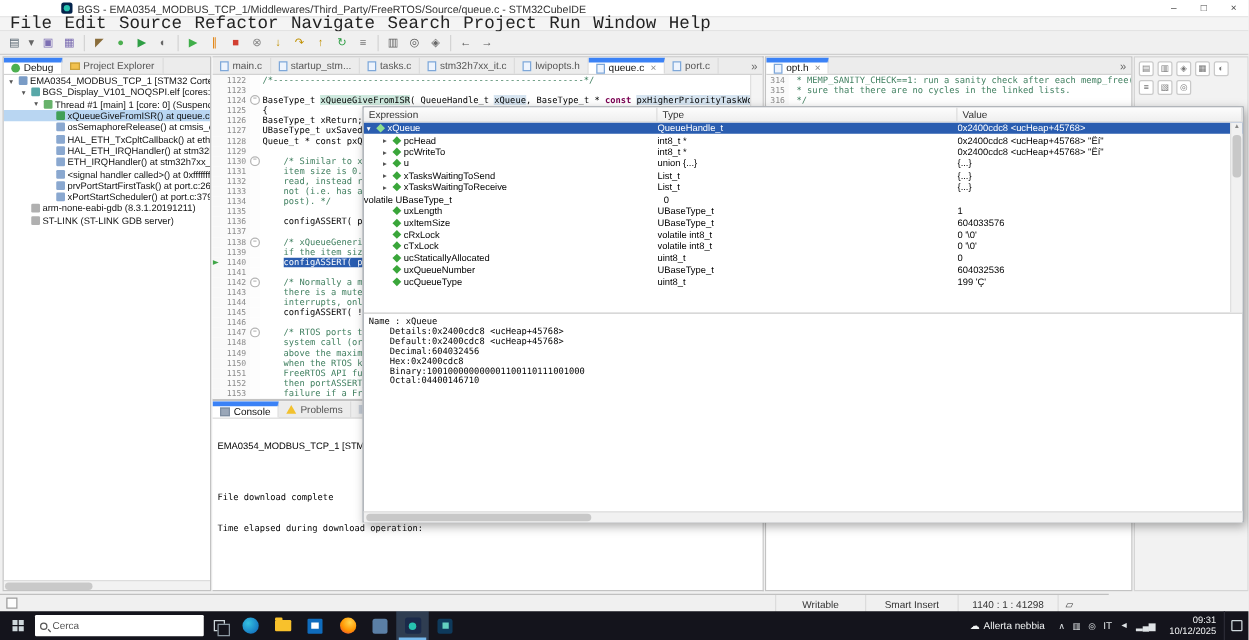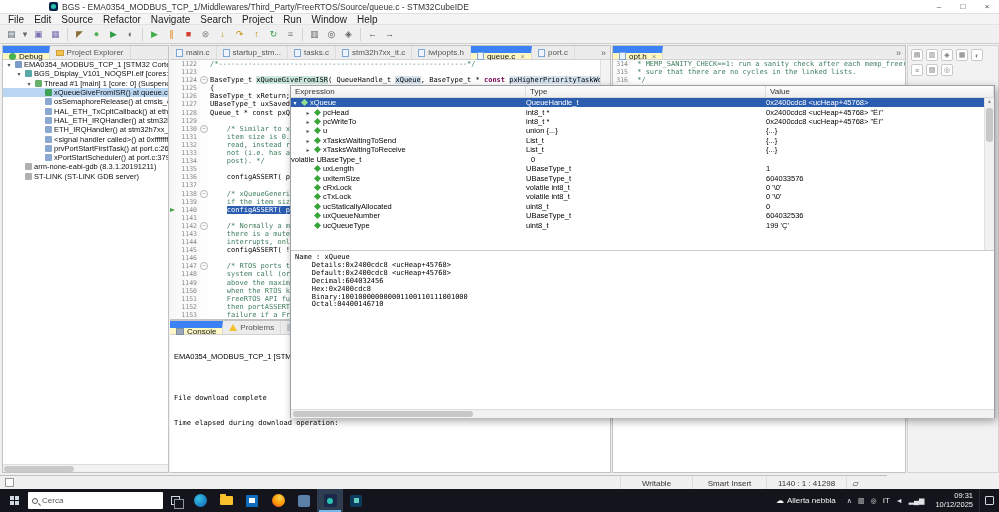--- a/index.html
+++ b/index.html
@@ -10,32 +10,32 @@
   
   .titlebar { position:absolute; left:0; top:0; width:999px; height:14px; background:#ffffff; display:flex; align-items:center; border-bottom:1px solid #e0e0e0;padding-left:45px; }
   .app-logo { width:9px; height:9px; margin:0 4px 0 4px; background:#03234b; border-radius:2px; position:relative; flex:none; }
   .app-logo::after { content:""; position:absolute; left:2px; top:2px; width:5px; height:5px; border-radius:50%; background:#27c3b0; }
   .title-text { font-size:8.5px; color:#333; white-space:nowrap; overflow:hidden; }
   .win-controls { margin-left:auto; display:flex; height:100%; }
   .win-btn { width:24px; height:100%; display:flex; align-items:center; justify-content:center; color:#444; font-size:8px; }
 
   
   .menubar { position:absolute; left:0; top:14px; width:999px; height:11px; background:#f4f4f4; display:flex; align-items:center; padding-left:3px; border-bottom:1px solid #e3e3e3; }
-  .menu-item { padding:0 5px; font-size:10px; color:#222; white-space:nowrap; }
+  .menu-item { padding:0 5px; font-size:14px; color:#222; white-space:nowrap;font-family:Liberation Mono, monospace; }
 
   
   .toolbar { position:absolute; left:0; top:25px; width:999px; height:19px; background:#f0f0f0; border-bottom:1px solid #cfcfcf; display:flex; align-items:center; padding-left:3px; }
   .tb-icon { width:15px; height:15px; display:flex; align-items:center; justify-content:center; font-size:9px; margin:0 1px; border-radius:2px; flex:none; }
   .tb-sep { width:1px; height:13px; background:#d4d4d4; margin:0 3px; flex:none; }
 
   
   .panel { position:absolute; background:#ffffff; border:1px solid #c3c3c3; overflow:hidden; }
   .vtabs { height:14px; background:#ececec; display:flex; align-items:stretch; border-bottom:1px solid #d2d2d2; }
   .vtab { display:flex; align-items:center; gap:3px; padding:0 6px; font-size:8px; color:#555; border-right:1px solid #dcdcdc; white-space:nowrap; }
-  .vtab.active { background:#fef9c3; color:#111; border-top:7px solid #3b82f6; }
+  .vtab.active { background:#ffffff; color:#111; border-top:4px solid #3b82f6; }
   .vtab .tab-close { color:#888; font-size:8px; margin-left:2px; }
   .tab-overflow { margin-left:auto; padding:0 4px; color:#666; font-size:9px; display:flex; align-items:center; }
   .file-icon { width:7px; height:8px; background:#eef4fd; border:1px solid #7ea7d8; flex:none; }
   .bug-dot { width:7px; height:7px; border-radius:50%; background:#4caf50; flex:none; }
   .folder-mini { width:8px; height:6px; background:#f2c14e; border:1px solid #caa03a; flex:none; }
 
   
   .trow { height:9.3px; display:flex; align-items:center; white-space:nowrap; overflow:hidden; font-size:7.5px; color:#111; }
   .trow.selrow { background:#b9d6f2; }
   .lv0 { padding-left:2px; } .lv1 { padding-left:12px; } .lv2 { padding-left:22px; } .lv3 { padding-left:32px; }

